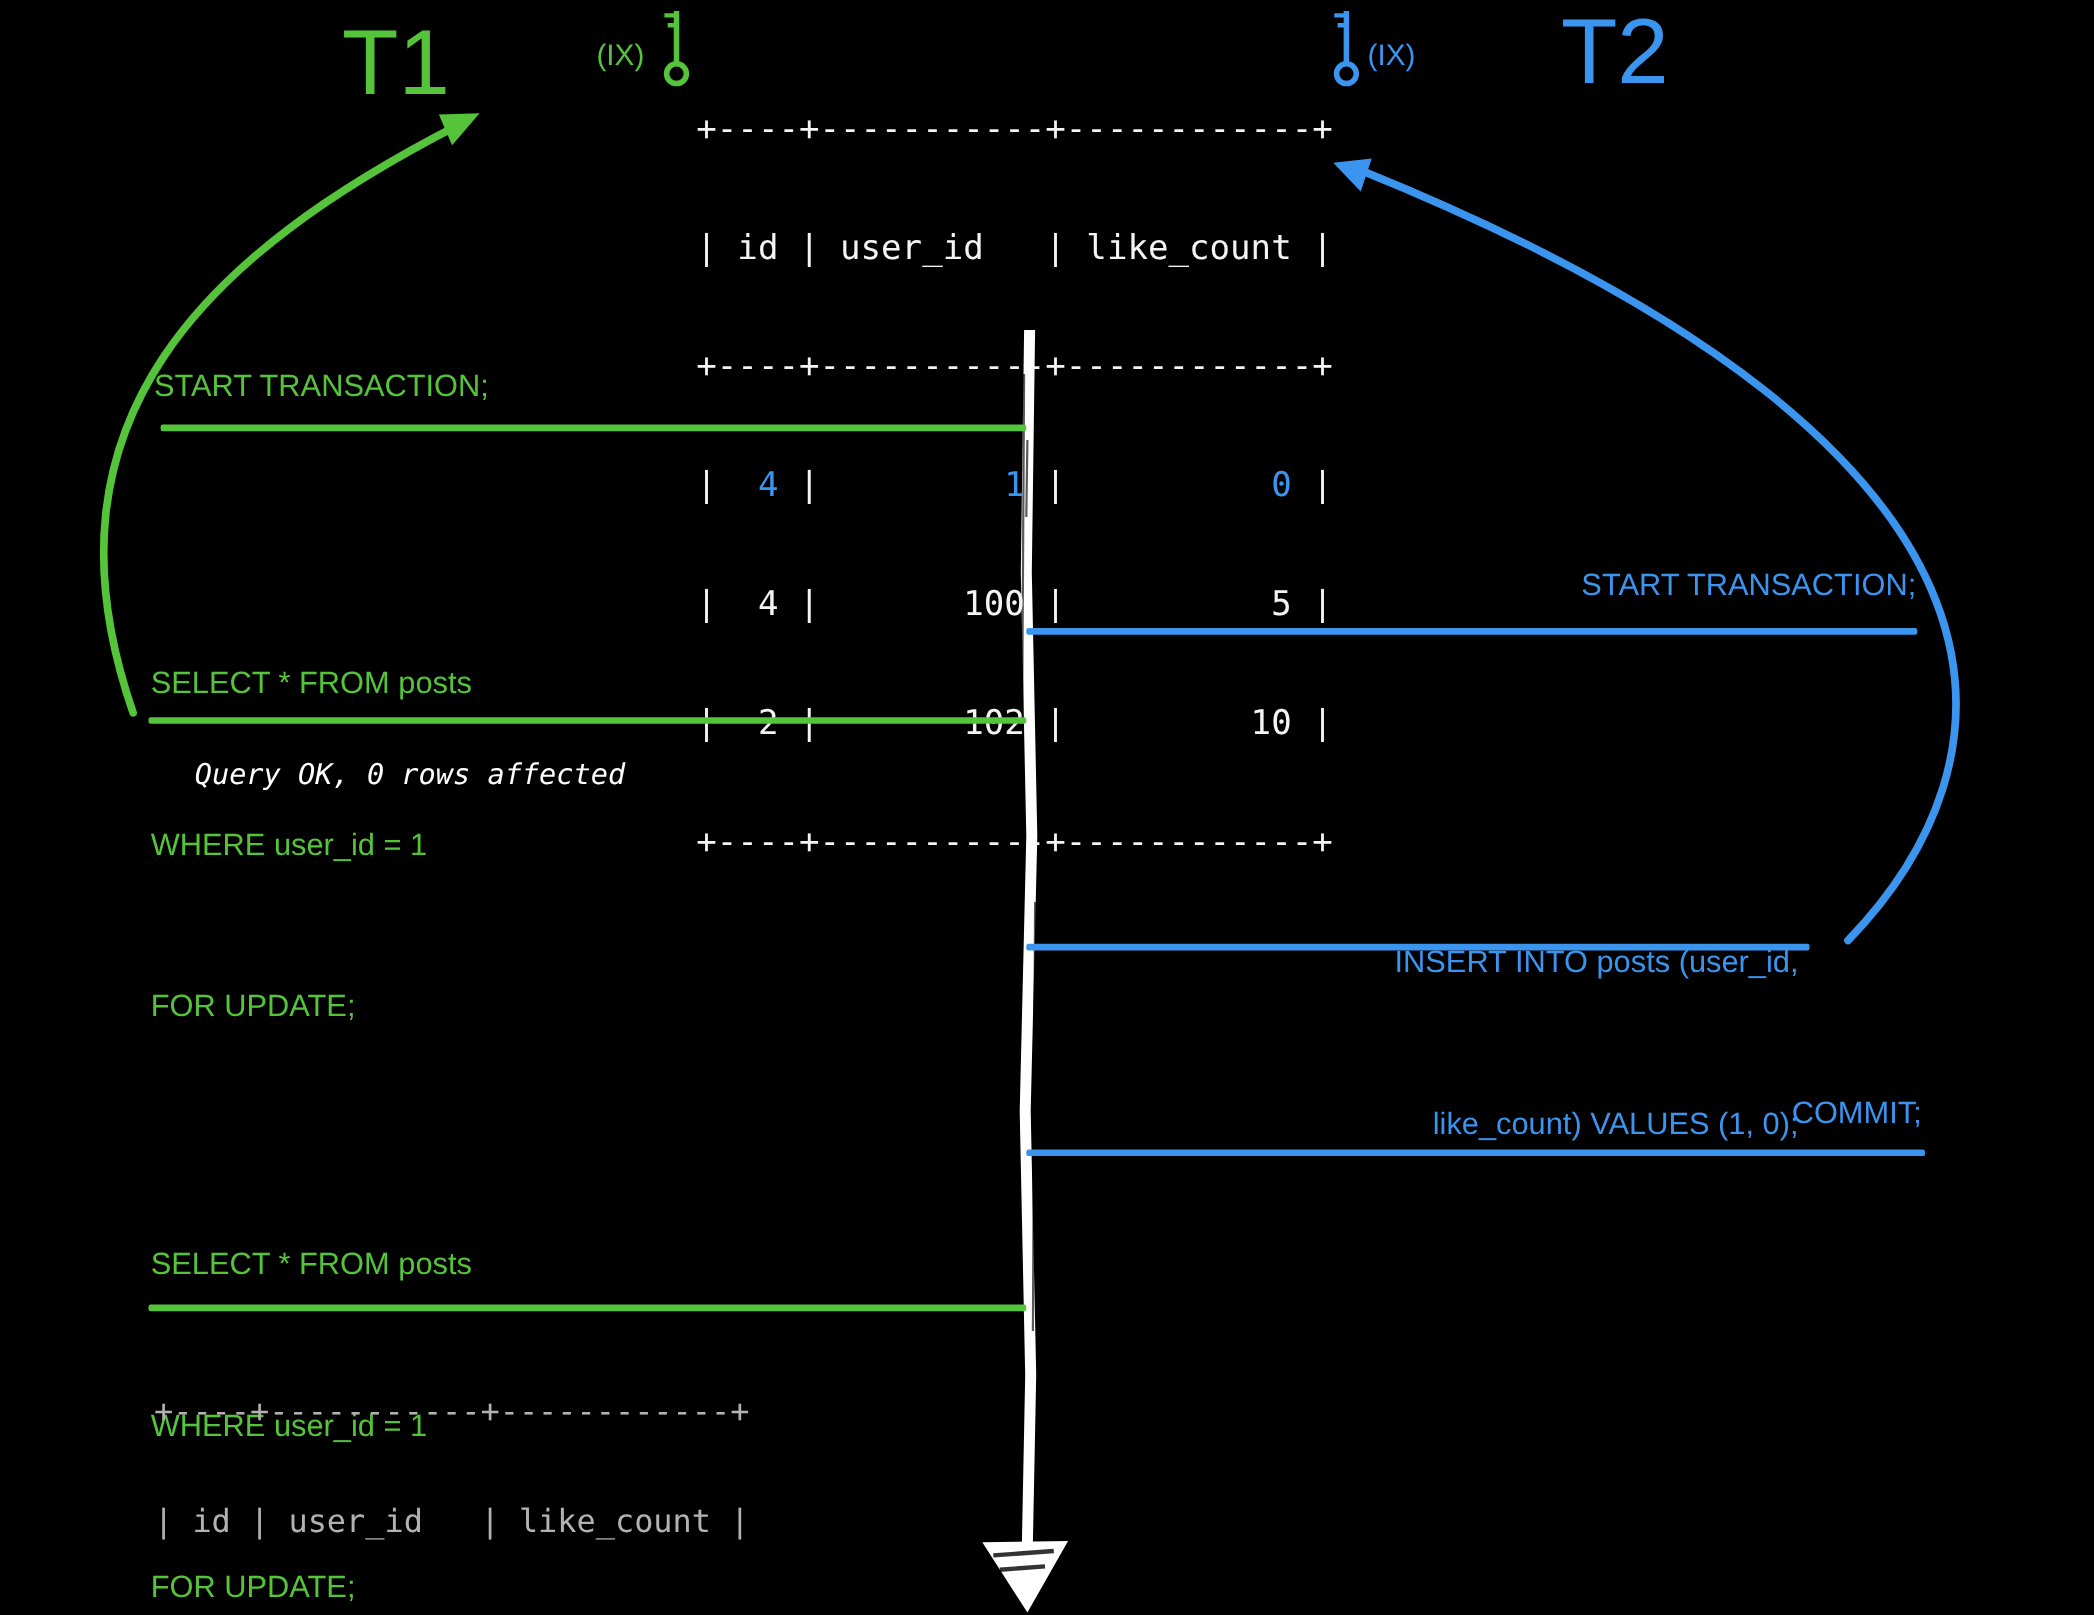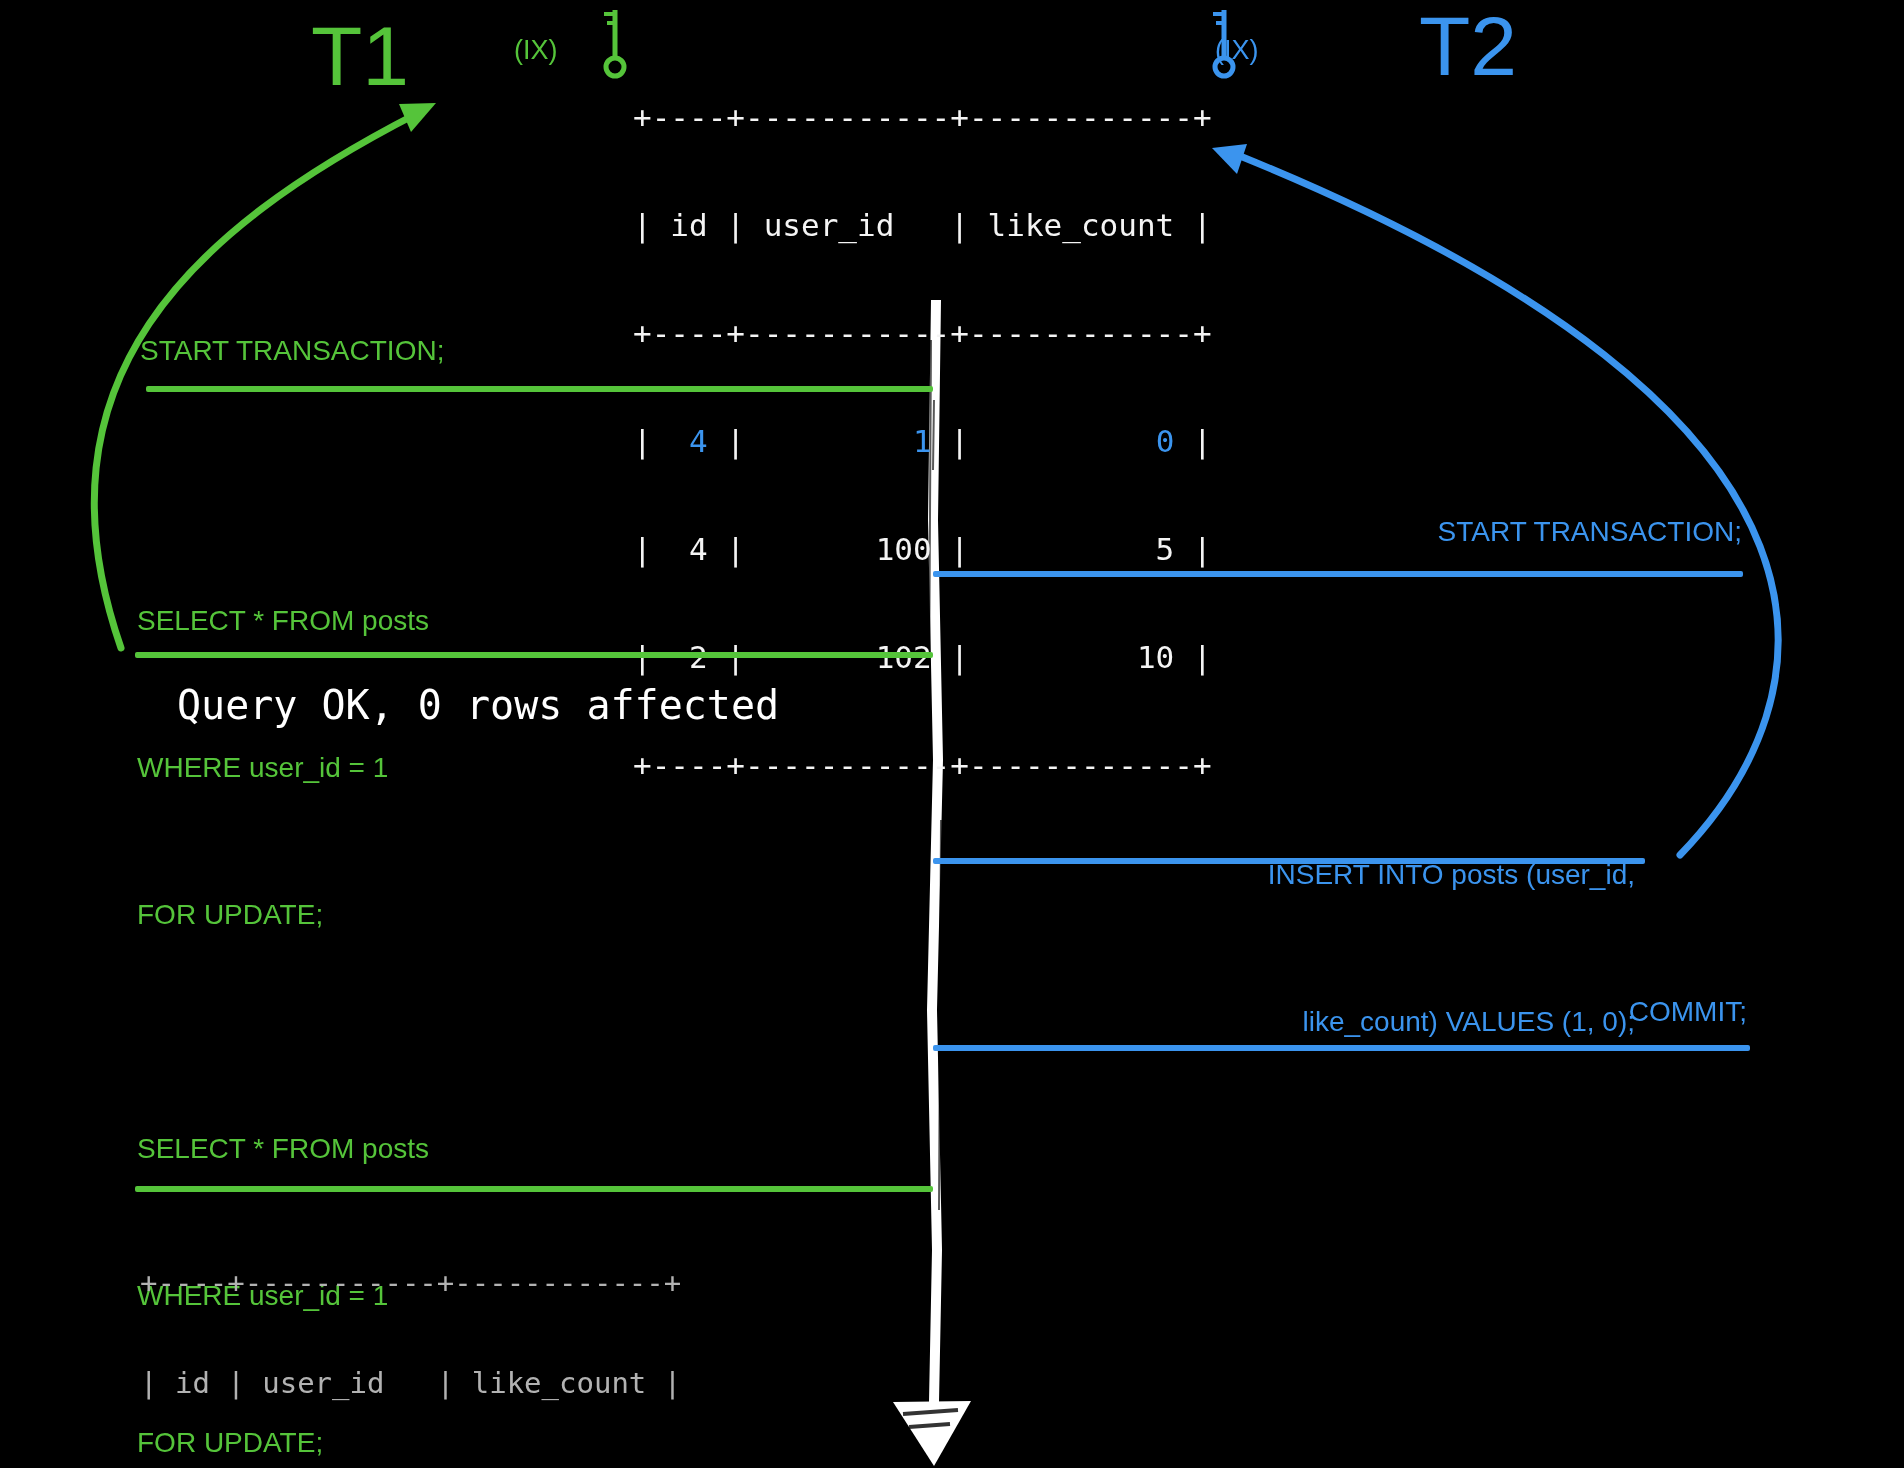--- a/index.html
+++ b/index.html
@@ -8,21 +8,21 @@
   html,body{margin:0;padding:0;background:var(--bg);}
   .canvas{position:relative;width:1904px;height:1468px;background:var(--bg);overflow:hidden;
           font-family:"Liberation Sans", sans-serif;}
   .abs{position:absolute;}
   svg.layer{position:absolute;left:0;top:0;width:1904px;height:1468px;}
 
   .title{font-size:84px;line-height:88px;font-weight:400;text-align:center;width:180px;}
   .t1-title{left:270px;top:12px;color:var(--green);}
   .t2-title{left:1378px;top:2px;color:var(--blue);}
 
-  .ix{font-size:27px;line-height:30px;width:100px;font-weight:400;}
+  .ix{font-size:27px;line-height:30px;width:100px;text-align:center;font-weight:400;}
   .ix-left{left:514px;top:35px;color:var(--green);}
   .ix-right{left:1215px;top:35px;color:var(--blue);}
 
   .sql{font-size:28px;line-height:49px;font-weight:400;white-space:pre;}
   .sql.green{color:var(--green);}
   .sql.blue{color:var(--blue);text-align:right;}
 
   .t1-start{left:140px;top:326px;}
   .t1-select1{left:137px;top:498px;}
   .t1-select2{left:137px;top:1026px;}
@@ -34,21 +34,21 @@
   .underline.green{background:var(--green);}
   .underline.blue{background:var(--blue);}
   .ul1{left:146px;top:386px;width:787px;}
   .ul2{left:135px;top:652px;width:798px;}
   .ul3{left:933px;top:571px;width:810px;}
   .ul4{left:933px;top:858px;width:712px;}
   .ul5{left:933px;top:1045px;width:817px;}
   .ul6{left:135px;top:1186px;width:798px;}
 
   .mono{font-family:"DejaVu Sans Mono","Liberation Mono",monospace;white-space:pre;}
-  .query-ok{left:177px;top:686px;font-size:40px;line-height:38px;color:var(--white);}
+  .query-ok{left:177px;top:686px;font-size:26px;line-height:38px;color:var(--white);font-style:italic;}
   .table-top{left:633px;top:27px;font-size:31px;line-height:36px;color:#f4f4f4;}
   .table-bottom{left:140px;top:1200px;font-size:29px;line-height:33.4px;color:var(--gray);}
   .blue-val{color:var(--blue);}
 
   .stroke-green{stroke:var(--green);fill:none;stroke-width:7;stroke-linecap:round;}
   .fill-green{fill:var(--green);stroke:none;}
   .stroke-blue{stroke:var(--blue);fill:none;stroke-width:7;stroke-linecap:round;}
   .fill-blue{fill:var(--blue);stroke:none;}
   .key-green{stroke:var(--green);fill:none;}
   .key-blue{stroke:var(--blue);fill:none;}

